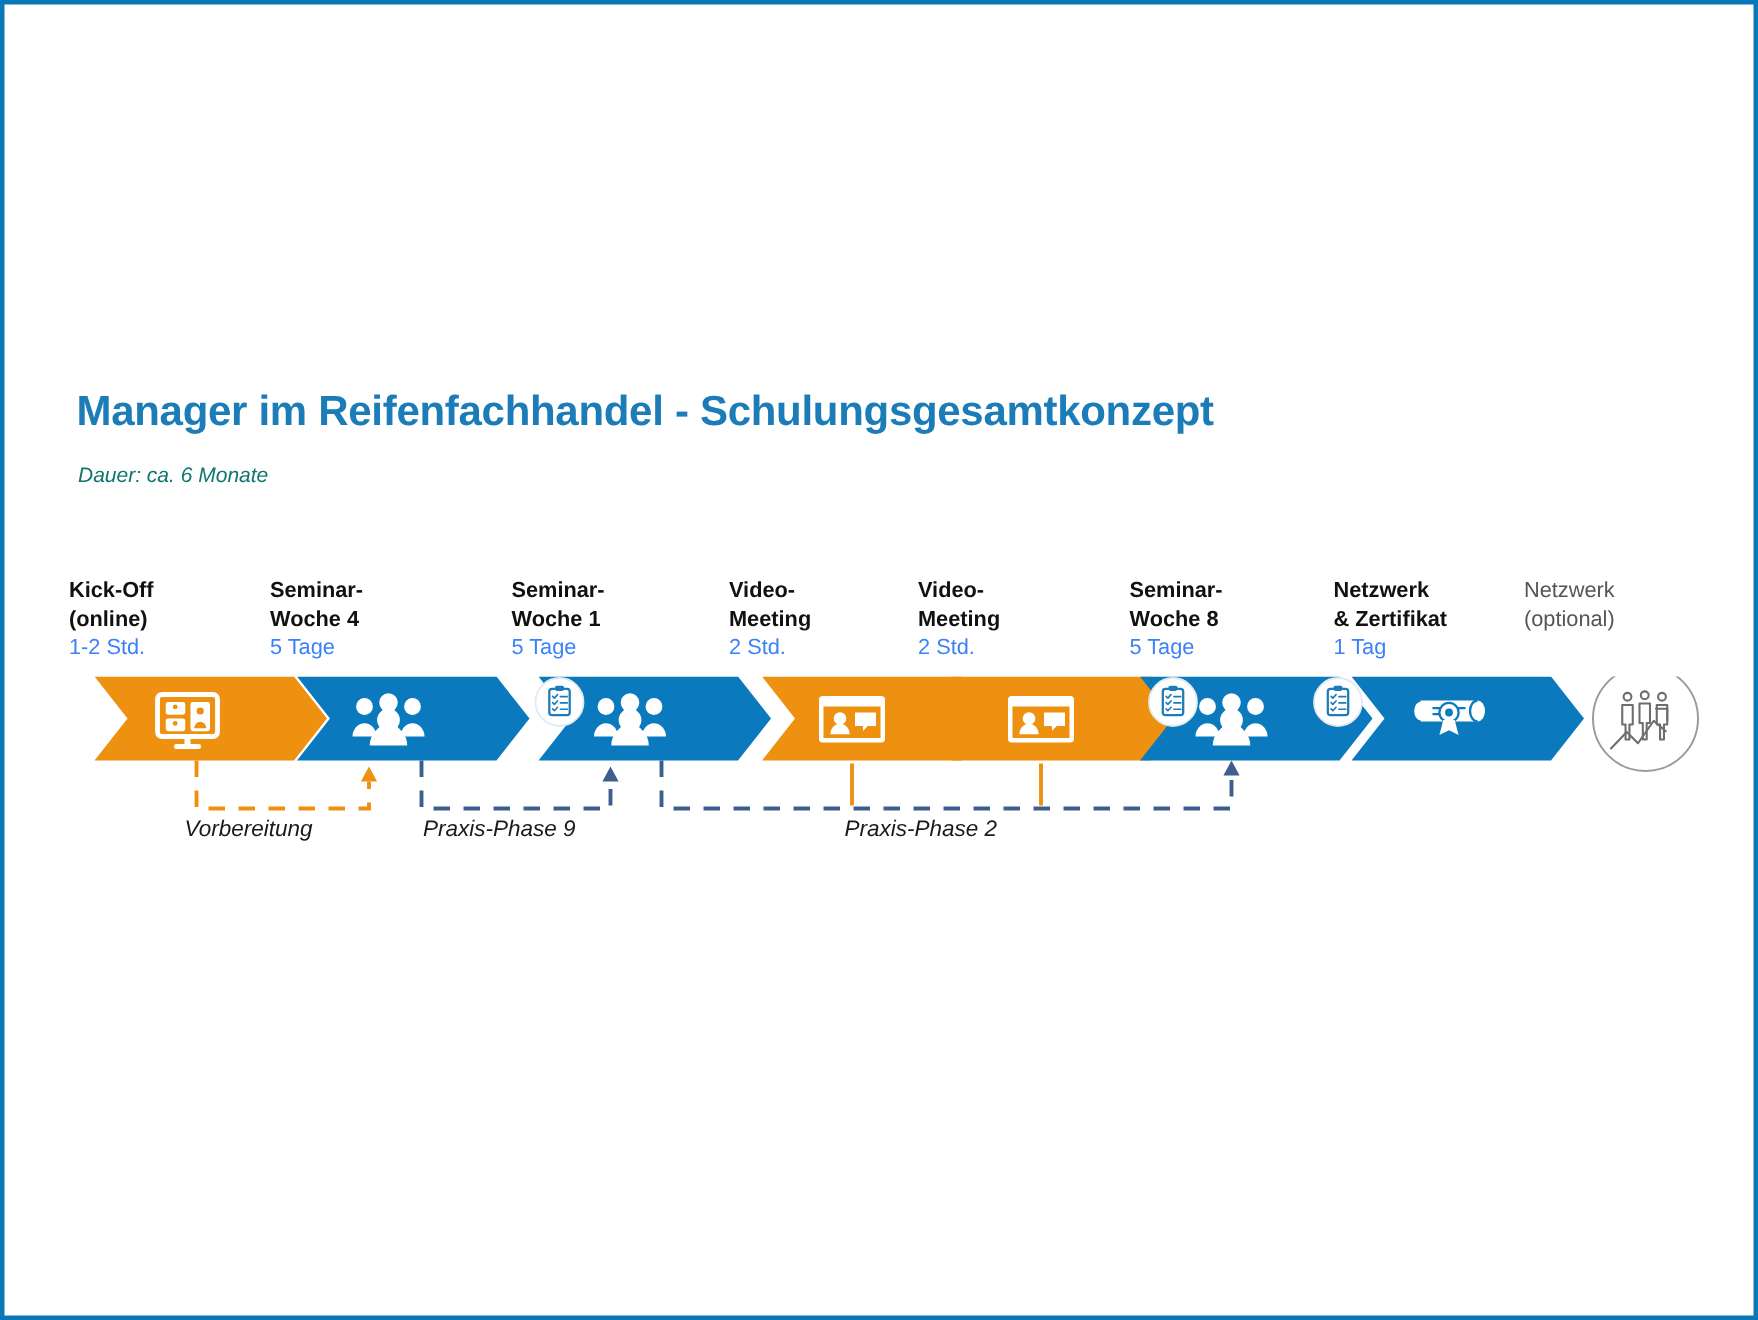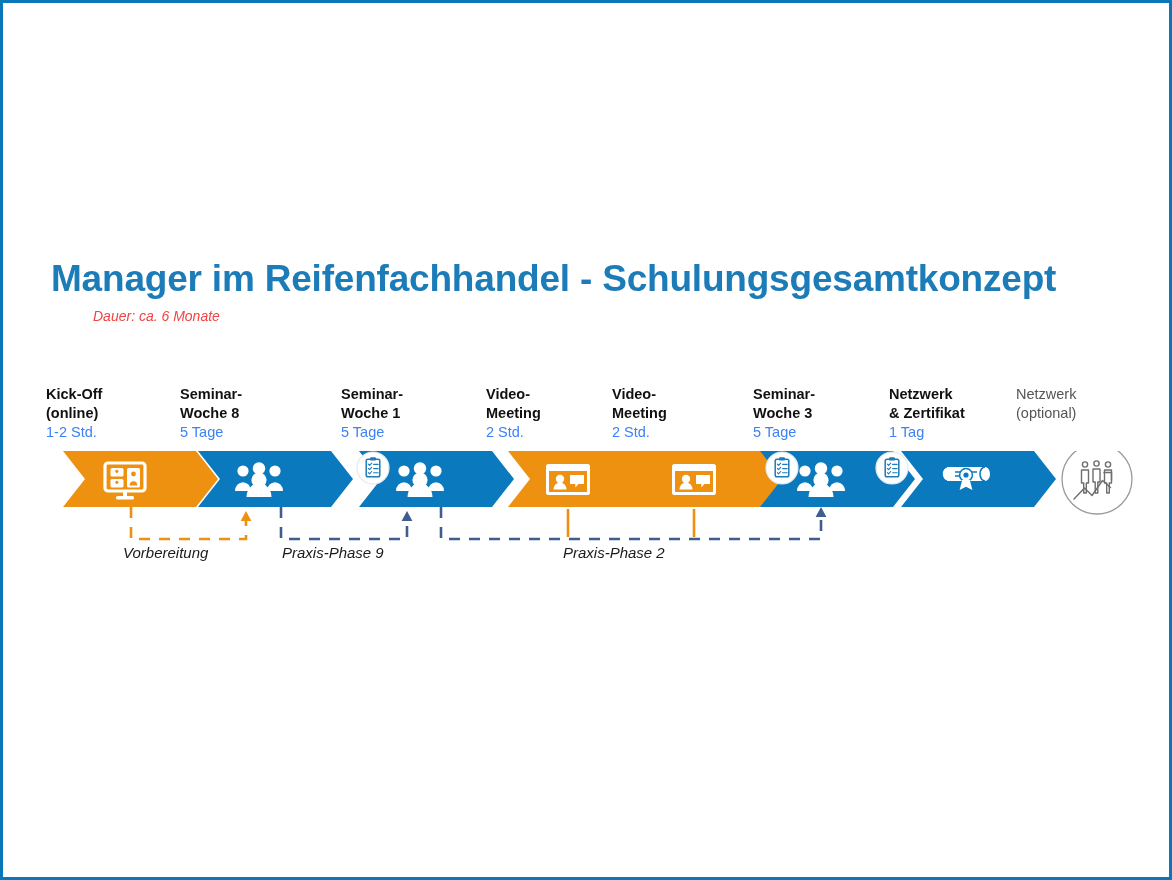--- a/index.html
+++ b/index.html
@@ -15,29 +15,28 @@
     width:1172px;height:880px;
     box-sizing:border-box;
     border:3px solid #0A78B8;
     background:#ffffff;
   }
   #canvas{position:absolute;left:0;top:0;width:1166px;height:874px;}
 
   
   #title{
     position:absolute;left:48px;top:255px;
-    font-size:37px;font-weight:bold;
+    font-size:28px;font-weight:bold;
     color:#1C7CB8;letter-spacing:-0.2px;
     white-space:nowrap;
   }
   #subtitle{
     position:absolute;left:49px;top:305px;
-    font-size:14px;font-style:italic;color:#ef4444;
+    font-size:14px;font-style:italic;color:#0f766e;
     white-space:nowrap;
-    margin-left:41px;
   }
 
   
   .step-label{
     position:absolute;
     line-height:1.30;
     font-size:14.5px;
     color:#111111;
     width:160px;
   }
@@ -64,41 +63,41 @@
     <div id="title">Manager im Reifenfachhandel - Schulungsgesamtkonzept</div>
     <div id="subtitle">Dauer: ca. 6 Monate</div>
 
     <div class="step-label" style="left:43px;top:382px;">
       <div class="l1">Kick-Off</div>
       <div class="l2">(online)</div>
       <div class="l3">1-2 Std.</div>
     </div>
     <div class="step-label" style="left:177px;top:382px;">
       <div class="l1">Seminar-</div>
-      <div class="l2">Woche 8</div>
+      <div class="l2">Woche 4</div>
       <div class="l3">5 Tage</div>
     </div>
     <div class="step-label" style="left:338px;top:382px;">
       <div class="l1">Seminar-</div>
       <div class="l2">Woche 1</div>
       <div class="l3">5 Tage</div>
     </div>
     <div class="step-label" style="left:483px;top:382px;">
       <div class="l1">Video-</div>
       <div class="l2">Meeting</div>
       <div class="l3">2 Std.</div>
     </div>
     <div class="step-label" style="left:609px;top:382px;">
       <div class="l1">Video-</div>
       <div class="l2">Meeting</div>
       <div class="l3">2 Std.</div>
     </div>
     <div class="step-label" style="left:750px;top:382px;">
       <div class="l1">Seminar-</div>
-      <div class="l2">Woche 3</div>
+      <div class="l2">Woche 8</div>
       <div class="l3">5 Tage</div>
     </div>
     <div class="step-label" style="left:886px;top:382px;">
       <div class="l1">Netzwerk</div>
       <div class="l2">&amp; Zertifikat</div>
       <div class="l3">1 Tag</div>
     </div>
     <div class="step-label muted" style="left:1013px;top:382px;">
       <div class="l1">Netzwerk</div>
       <div class="l2">(optional)</div>

